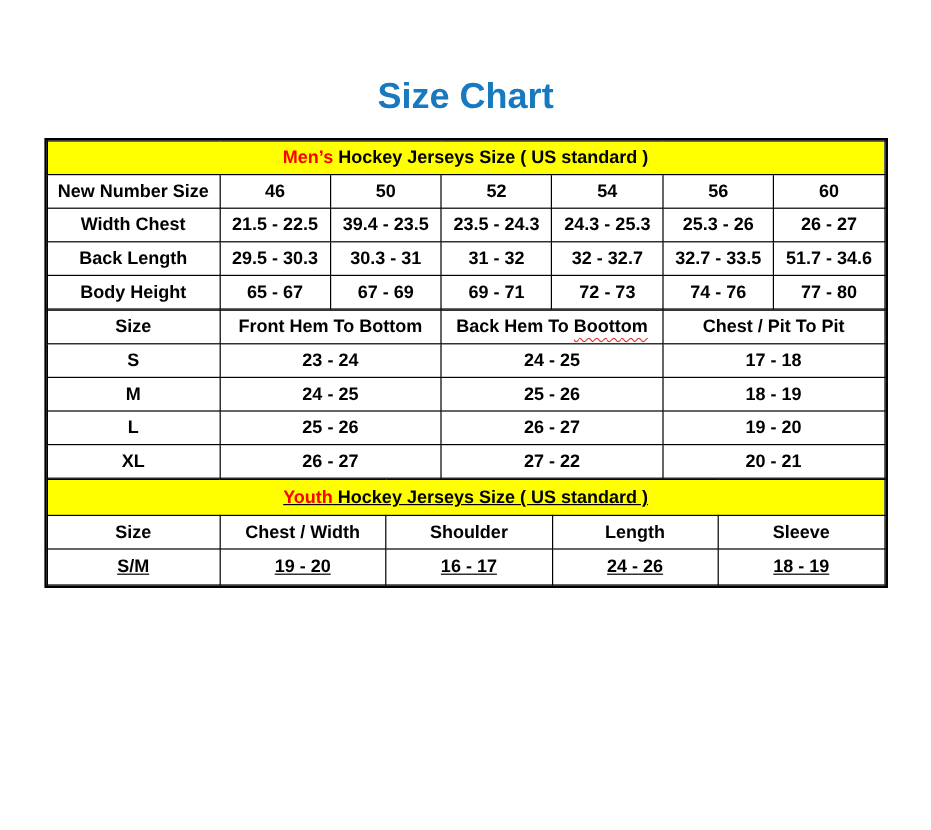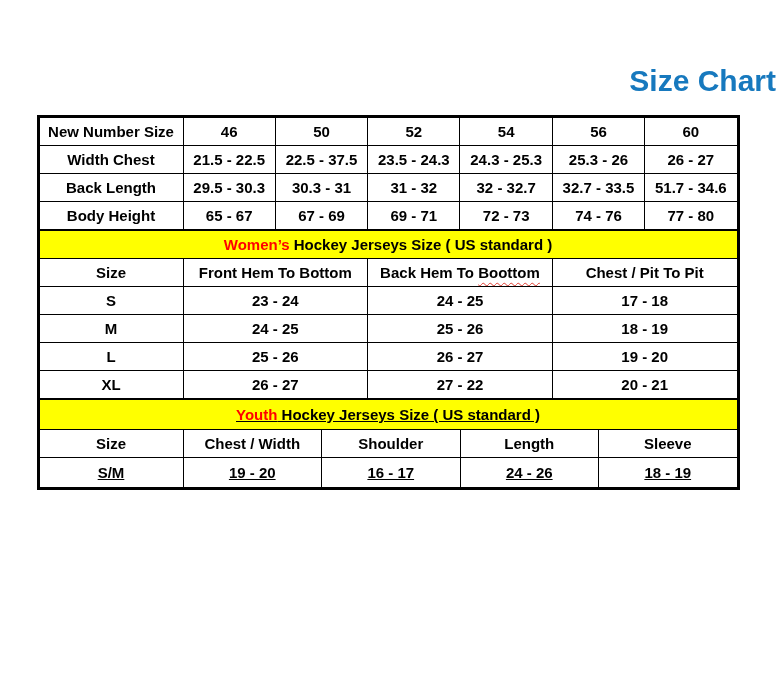--- a/index.html
+++ b/index.html
@@ -11,21 +11,21 @@
     position: relative;
     width: 776px;
     height: 692px;
     background: #ffffff;
     font-family: "Liberation Sans", sans-serif;
     overflow: hidden;
   }
   .title {
     margin: 0;
     padding-top: 64px;
-    text-align: right;
+    text-align: center;
     font-size: 30px;
     font-weight: bold;
     color: var(--title_blue, #1779be);
     letter-spacing: 0px;
   }
   .chart {
     width: 699px;
     margin: 17px auto 0 auto;
     border: 2px solid var(--border_black, #000);
   }
@@ -75,32 +75,35 @@
           <col style="width: 144px;">
           <col>
           <col>
           <col>
           <col>
           <col>
           <col>
         </colgroup>
         <tbody>
           <tr>
+            <td class="band" colspan="7"><span class="accent">Men’s</span><span> Hockey Jerseys Size ( US standard )</span></td>
+          </tr>
+          <tr>
             <td>New Number Size</td>
             <td>46</td>
             <td>50</td>
             <td>52</td>
             <td>54</td>
             <td>56</td>
             <td>60</td>
           </tr>
           <tr>
             <td>Width Chest</td>
             <td>21.5 - 22.5</td>
-            <td>22.5 - 37.5</td>
+            <td>39.4 - 23.5</td>
             <td>23.5 - 24.3</td>
             <td>24.3 - 25.3</td>
             <td>25.3 - 26</td>
             <td>26 - 27</td>
           </tr>
           <tr>
             <td>Back Length</td>
             <td>29.5 - 30.3</td>
             <td>30.3 - 31</td>
             <td>31 - 32</td>
@@ -120,23 +123,20 @@
         </tbody>
       </table>
       <table class="size-table tbl-womens">
         <colgroup>
           <col style="width: 144px;">
           <col>
           <col>
           <col>
         </colgroup>
         <tbody>
-          <tr>
-            <td class="band" colspan="4"><span class="accent">Women’s</span><span> Hockey Jerseys Size ( US standard )</span></td>
-          </tr>
           <tr>
             <th>Size</th>
             <th>Front Hem To Bottom</th>
             <th><span>Back Hem To </span><span class="misspell">Boottom</span></th>
             <th>Chest / Pit To Pit</th>
           </tr>
           <tr>
             <td>S</td>
             <td>23 - 24</td>
             <td>24 - 25</td>

